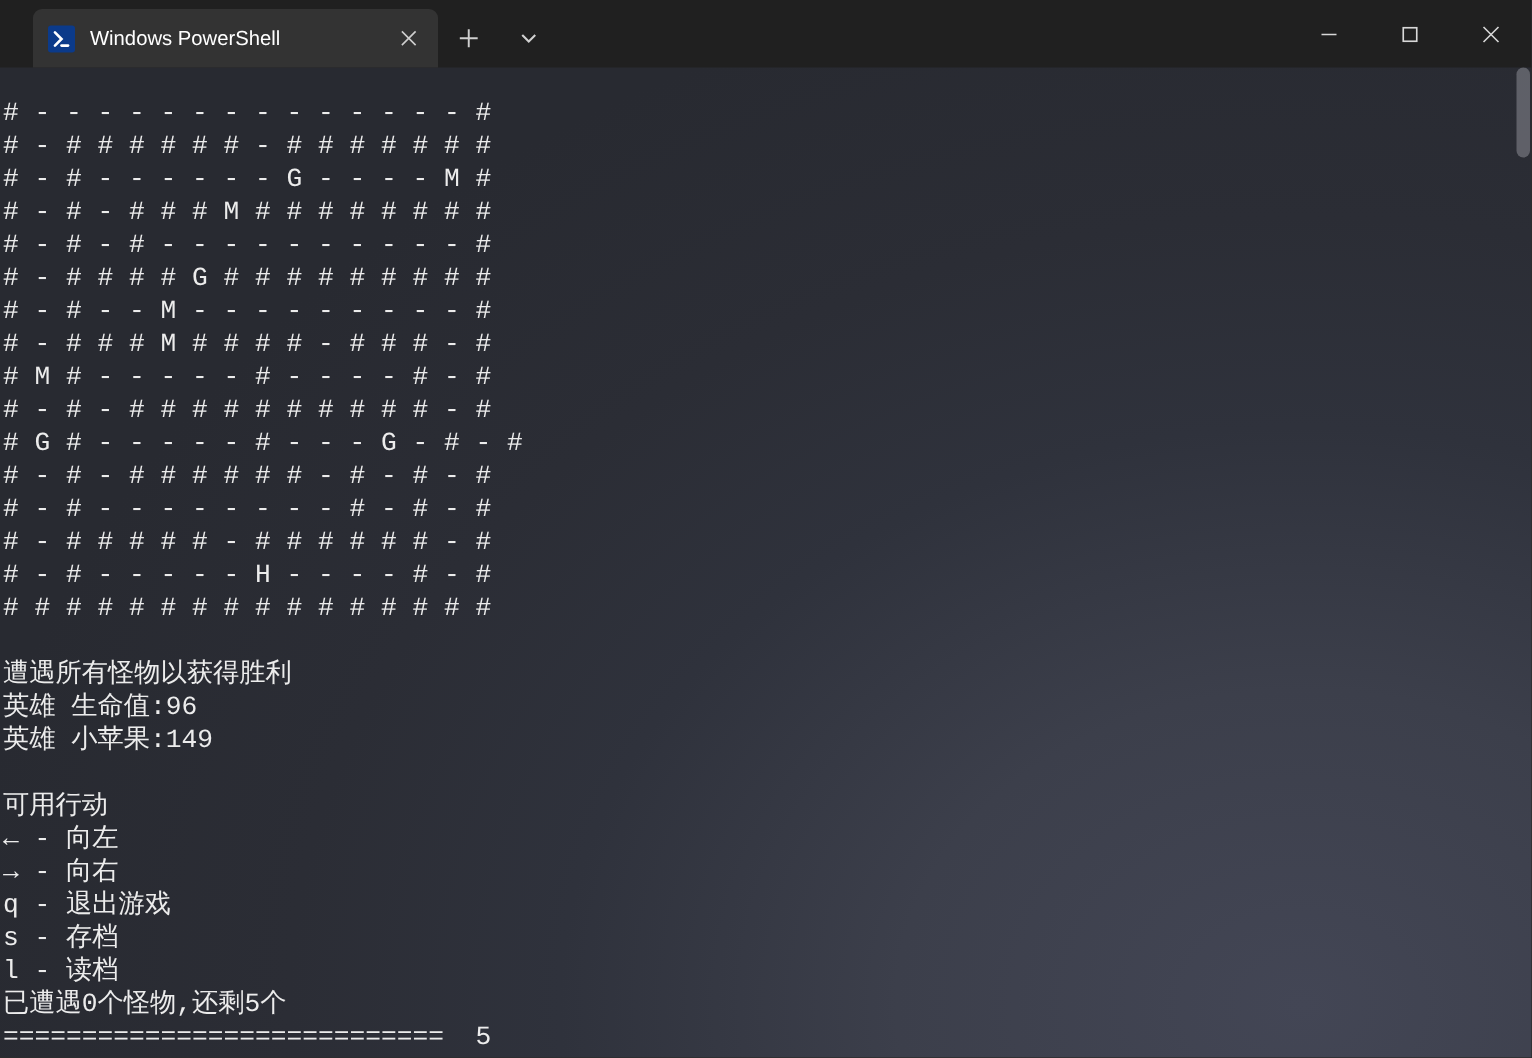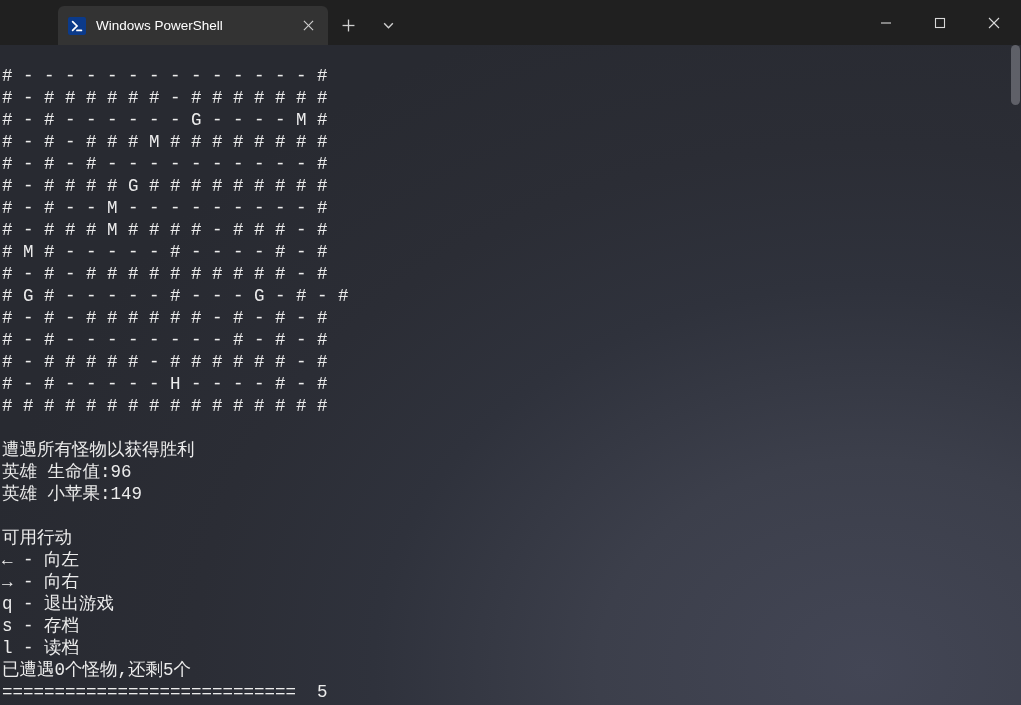--- a/index.html
+++ b/index.html
@@ -18,23 +18,22 @@
   .titlebar {
     height: 45px;
     background: #202020;
     display: flex;
     align-items: stretch;
     color: #dcdcdc;
   }
   .tab-strip {
     display: flex;
     align-items: stretch;
-    padding-left: 10px;
+    padding-left: 22px;
     flex: 0 0 auto;
-    margin-left: 48px;
   }
   .tab {
     display: flex;
     align-items: center;
     padding: 0 8px 0 10px;
     background: #333333;
     border-top-left-radius: 6px;
     border-top-right-radius: 6px;
     margin-top: 6px;
     height: 39px;

